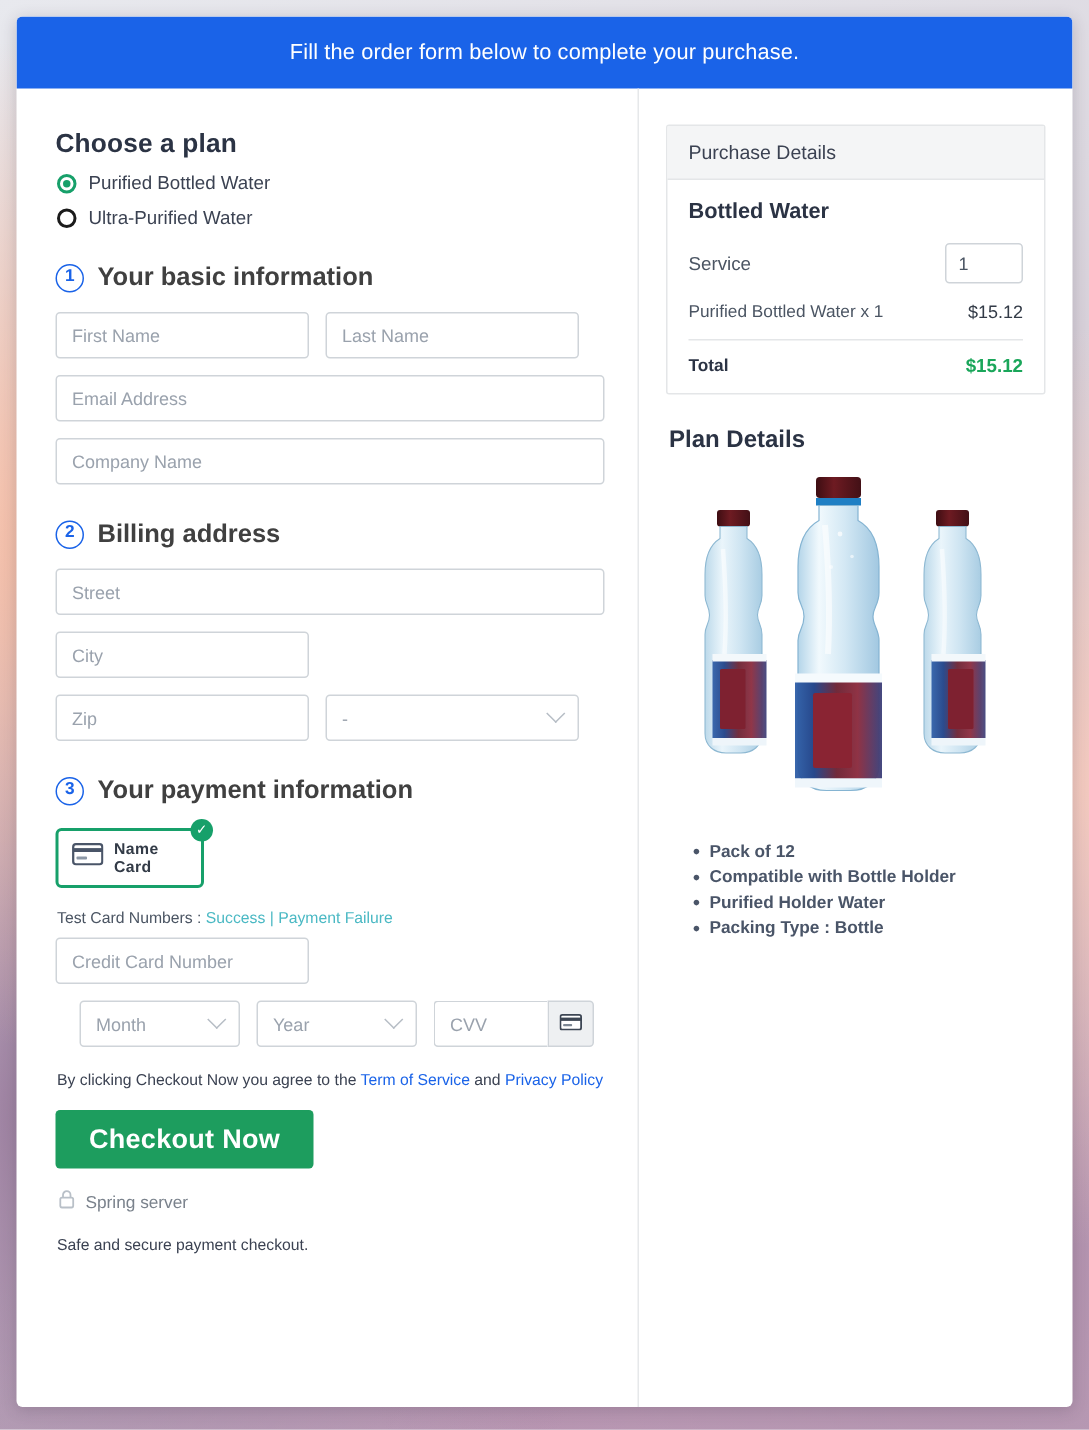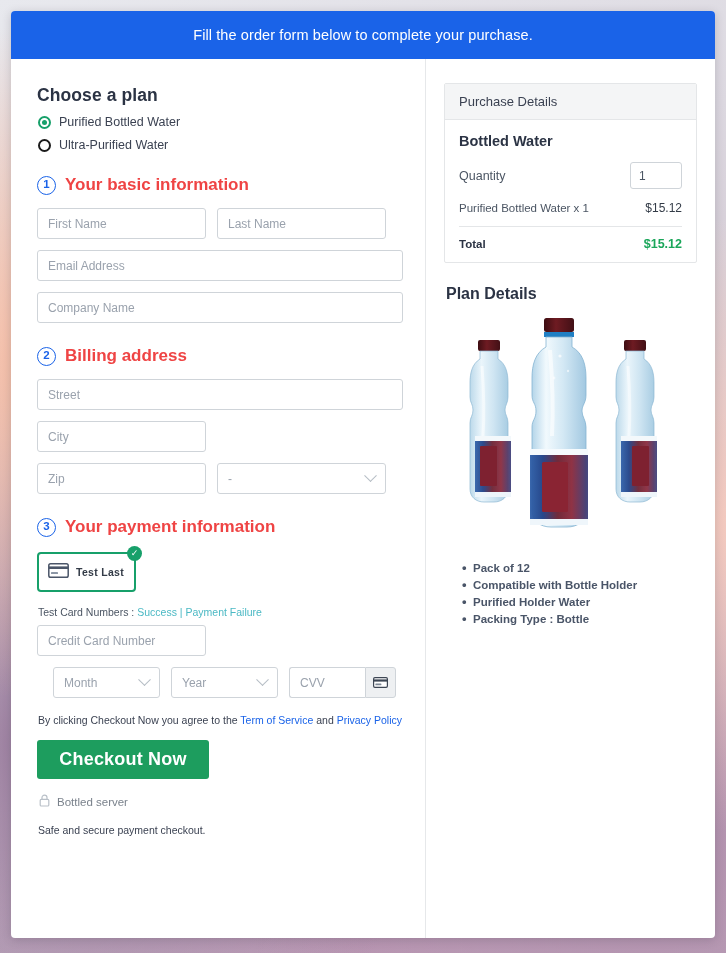--- a/index.html
+++ b/index.html
@@ -56,21 +56,21 @@
     display: flex; align-items: center; gap: 9px;
     margin: 23px 0 13px 0;
   }
   .step-num {
     width: 19px; height: 19px; flex: 0 0 19px;
     border: 1.6px solid #1a63e8; border-radius: 50%;
     color: #1a63e8; font-size: 11.5px; font-weight: 600;
     display: flex; align-items: center; justify-content: center;
     line-height: 1;
   }
-  .step-title { font-size: 17px; font-weight: 700; color: #ef4444; }
+  .step-title { font-size: 17px; font-weight: 700; color: #404040; }
 
   
   .radio-row { display: flex; align-items: center; gap: 8px; margin: 0 0 9px 1px; }
   .radio {
     width: 13px; height: 13px; flex: 0 0 13px;
     border-radius: 50%;
     border: 2px solid #1b1b1b;
     position: relative; background: #fff;
   }
   .radio.on { border-color: #17a06a; }
@@ -277,21 +277,21 @@
 
         <div class="tile-wrap">
           <div class="tile">
             <span>
               <svg width="21" height="15" viewBox="0 0 21 15">
                 <rect x="0.8" y="0.8" width="19.4" height="13.4" rx="1.8" fill="#fff" stroke="#4a5568" stroke-width="1.5"></rect>
                 <rect x="0.8" y="3.4" width="19.4" height="2.6" fill="#4a5568"></rect>
                 <rect x="3" y="9" width="7" height="2" rx="0.6" fill="#8c97a6"></rect>
               </svg>
             </span>
-            <span class="tile-label">Test  Last</span>
+            <span class="tile-label">Name  Card</span>
           </div>
           <span class="tick">✓</span>
         </div>
 
         <div class="testnums">
           <span>Test Card Numbers :</span>
           <a href="#">Success</a>
           <span class="sep">|</span>
           <a href="#">Payment Failure</a>
         </div>
@@ -338,34 +338,34 @@
           <span>Checkout Now</span>
         </div>
 
         <div class="secure">
           <span>
             <svg width="11" height="13" viewBox="0 0 11 13">
               <path d="M3 5.5V3.6a2.5 2.5 0 1 1 5 0v1.9" fill="none" stroke="#b9c0c8" stroke-width="1.2"></path>
               <rect x="1.2" y="5.4" width="8.6" height="6.6" rx="1.1" fill="none" stroke="#b9c0c8" stroke-width="1.2"></rect>
             </svg>
           </span>
-          <span class="secure-txt">Bottled server</span>
+          <span class="secure-txt">Spring server</span>
         </div>
 
         <div class="safe">Safe and secure payment checkout.</div>
       </div>
 
       <div class="col-right">
 
         <div class="panel">
           <div class="panel-head">Purchase Details</div>
           <div class="panel-body">
             <div class="prod-name">Bottled Water</div>
             <div class="qty-row">
-              <span class="qty-label">Quantity</span>
+              <span class="qty-label">Service</span>
               <input class="qty-input" type="text" value="1" style="">
             </div>
             <div class="line-row">
               <span class="line-label">Purified Bottled Water x 1</span>
               <span class="line-amt">$15.12</span>
             </div>
             <div class="total-row">
               <span class="total-label">Total</span>
               <span class="total-amt">$15.12</span>
             </div>

